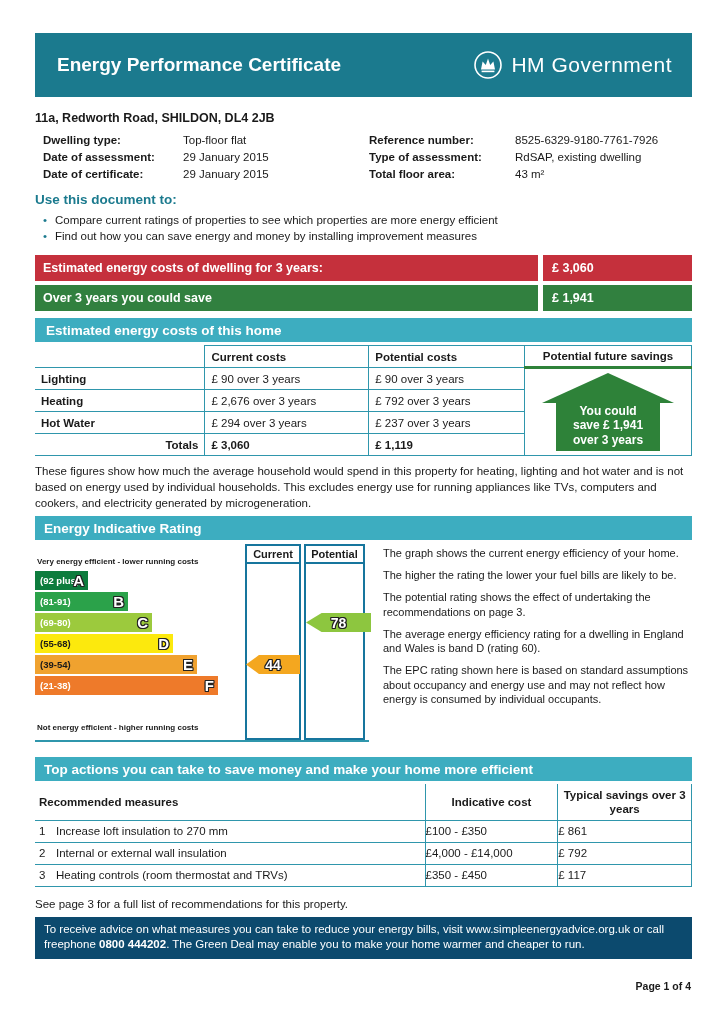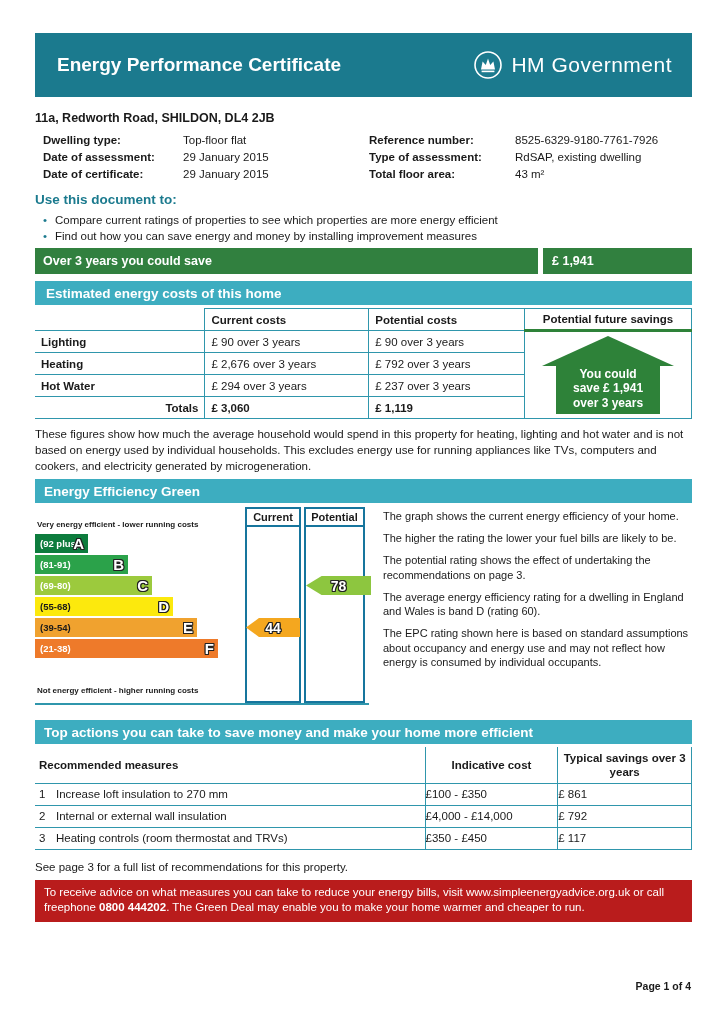--- a/index.html
+++ b/index.html
@@ -101,21 +101,21 @@
   .actions-table th, .actions-table td { border: 1.5px solid #2f96ac; vertical-align: middle; }
   .actions-table th { border-top: none; font-weight: bold; height: 36px; text-align: center;
                       line-height: 14px; }
   .actions-table th.measures { text-align: left; padding-left: 4px; border-left: none; }
   .actions-table td { height: 22px; text-align: left; }
   .actions-table td.measure-cell { text-align: left; padding-left: 4px; border-left: none; }
   .actions-table .num { display: inline-block; width: 17px; }
 
   .see-page { font-size: 11.5px; margin-top: 11px; }
 
-  .advice-banner { margin-top: 7px; background: #b91c1c; color: #fff; font-size: 11.5px;
+  .advice-banner { margin-top: 7px; background: #0c4a6e; color: #fff; font-size: 11.5px;
                    line-height: 15.5px; padding: 5px 9px 6px; }
   .advice-banner b { font-weight: bold; }
 
   .page-num { position: absolute; right: 33px; bottom: 32px; font-size: 10.5px; font-weight: bold; }
 </style>
 </head>
 <body>
 
 <div class="page">
 
@@ -157,20 +157,24 @@
     <li>
       <span class="bullet-dot">•</span>
       <span>Compare current ratings of properties to see which properties are more energy efficient</span>
     </li>
     <li>
       <span class="bullet-dot">•</span>
       <span>Find out how you can save energy and money by installing improvement measures</span>
     </li>
   </ul>
 
+  <div class="banner-row red first">
+    <div class="banner-label">Estimated energy costs of dwelling for 3 years:</div>
+    <div class="banner-value">£ 3,060</div>
+  </div>
   <div class="banner-row green second">
     <div class="banner-label">Over 3 years you could save</div>
     <div class="banner-value">£ 1,941</div>
   </div>
 
   <div class="section-banner sb-costs">Estimated energy costs of this home</div>
 
   <table class="costs-table">
     <colgroup>
         <col style="width:169px">
@@ -213,21 +217,21 @@
     <tr>
       <td class="totals-label">Totals</td>
       <td class="bold">£ 3,060</td>
       <td class="bold">£ 1,119</td>
     </tr>
   </tbody>
     </table>
 
   <p class="footnote">These figures show how much the average household would spend in this property for heating, lighting and hot water and is not based on energy used by individual households. This excludes energy use for running appliances like TVs, computers and cookers, and electricity generated by microgeneration.</p>
 
-  <div class="section-banner sb-rating">Energy Efficiency Green</div>
+  <div class="section-banner sb-rating">Energy Indicative Rating</div>
 
   <div class="rating-flex">
     <div class="epc-chart">
       <div class="chart-caption cap-top">Very energy efficient - lower running costs</div>
       <div class="chart-caption cap-bottom">Not energy efficient - higher running costs</div>
 
       <div class="bands">
         <div class="band-row">
             <div class="band" style="background: rgb(13, 124, 61); width: 53px;">
               <span class="range">(92 plus)</span>

